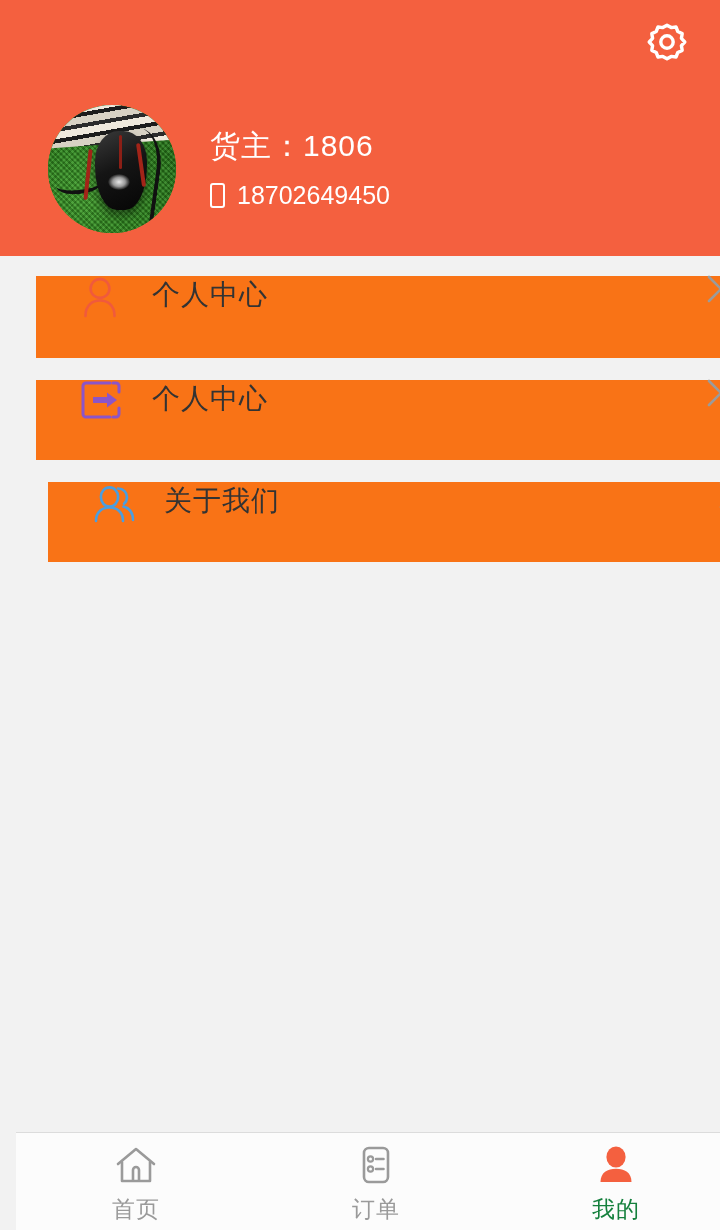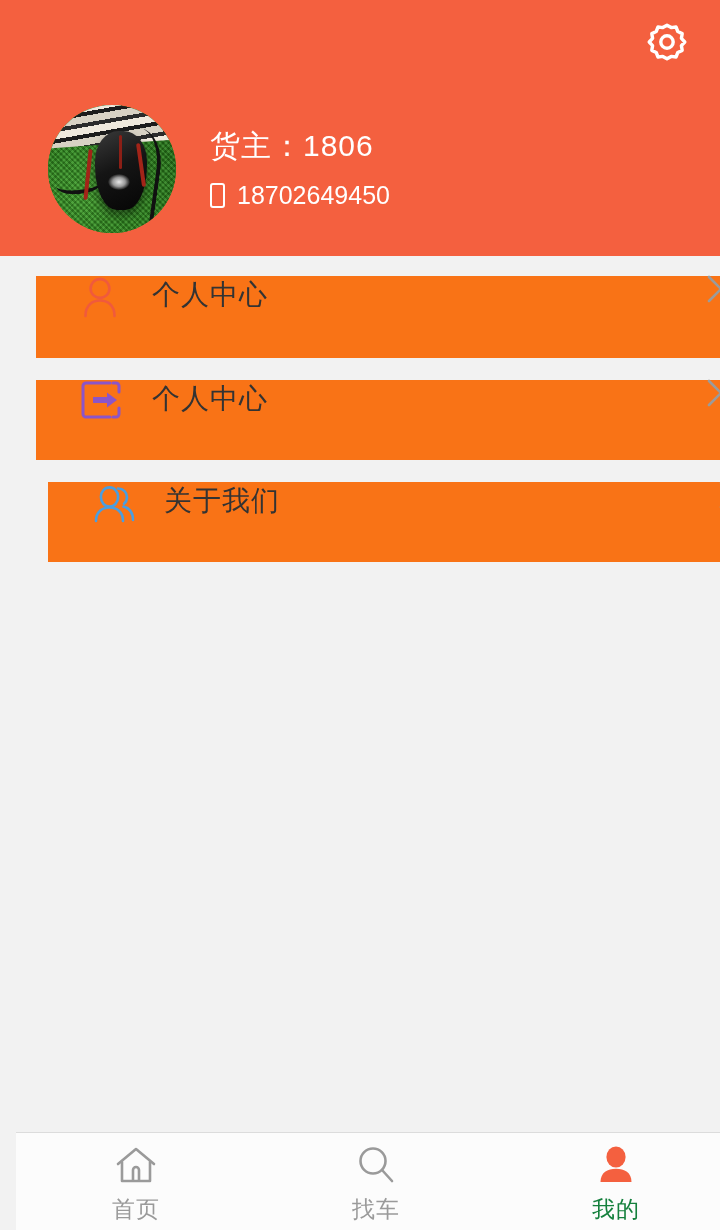--- a/index.html
+++ b/index.html
@@ -226,31 +226,33 @@
       <span class="tab-icon">
         <svg width="44" height="40" viewBox="0 0 44 40">
           <path d="M4 19 L22 4 L40 19" fill="none" stroke="#9a9a9a" stroke-width="2.6" stroke-linecap="round" stroke-linejoin="round"></path>
           <path d="M8 17 V36 H36 V17" fill="none" stroke="#9a9a9a" stroke-width="2.6" stroke-linecap="round" stroke-linejoin="round"></path>
           <path d="M19 36 V25 a3 3 0 0 1 6 0 V36" fill="none" stroke="#9a9a9a" stroke-width="2.6" stroke-linejoin="round"></path>
         </svg>
       </span>
       <span class="tab-label">首页</span>
     </div>
 
+
+
     <div class="tab">
       <span class="tab-icon">
-        <svg width="44" height="40" viewBox="0 0 44 40">
-          <circle cx="19" cy="16" r="12.5" fill="none" stroke="#9a9a9a" stroke-width="2.6"></circle>
-          <path d="M28.5 25.5 L38 36" fill="none" stroke="#9a9a9a" stroke-width="2.6" stroke-linecap="round"></path>
+        <svg width="44" height="42" viewBox="0 0 44 42">
+          <rect x="10" y="4" width="24" height="34" rx="5" fill="none" stroke="#9a9a9a" stroke-width="2.6"></rect>
+          <circle cx="16.5" cy="15" r="2.6" fill="none" stroke="#9a9a9a" stroke-width="2.2"></circle>
+          <circle cx="16.5" cy="25" r="2.6" fill="none" stroke="#9a9a9a" stroke-width="2.2"></circle>
+          <path d="M22 15 H29.5 M22 25 H29.5" fill="none" stroke="#9a9a9a" stroke-width="2.6" stroke-linecap="round"></path>
         </svg>
       </span>
-      <span class="tab-label">找车</span>
-    </div>
-
-
+      <span class="tab-label">订单</span>
+    </div>
 
     <div class="tab active">
       <span class="tab-icon">
         <svg width="44" height="42" viewBox="0 0 44 42">
           <ellipse cx="22" cy="13" rx="9.6" ry="10.6" fill="#f4603f"></ellipse>
           <path d="M6.5 38 C6.5 28.5 13.5 24.8 22 24.8 C30.5 24.8 37.5 28.5 37.5 38 Z" fill="#f4603f"></path>
         </svg>
       </span>
       <span class="tab-label">我的</span>
     </div>

